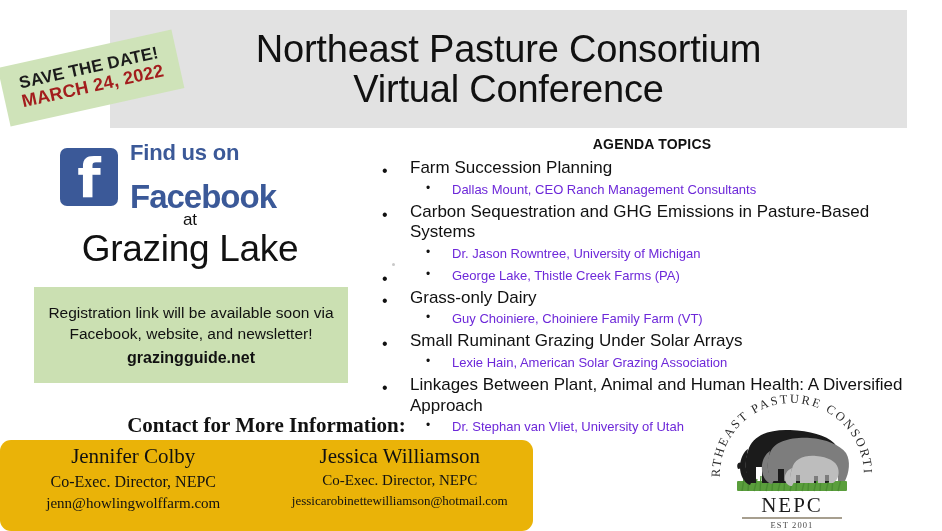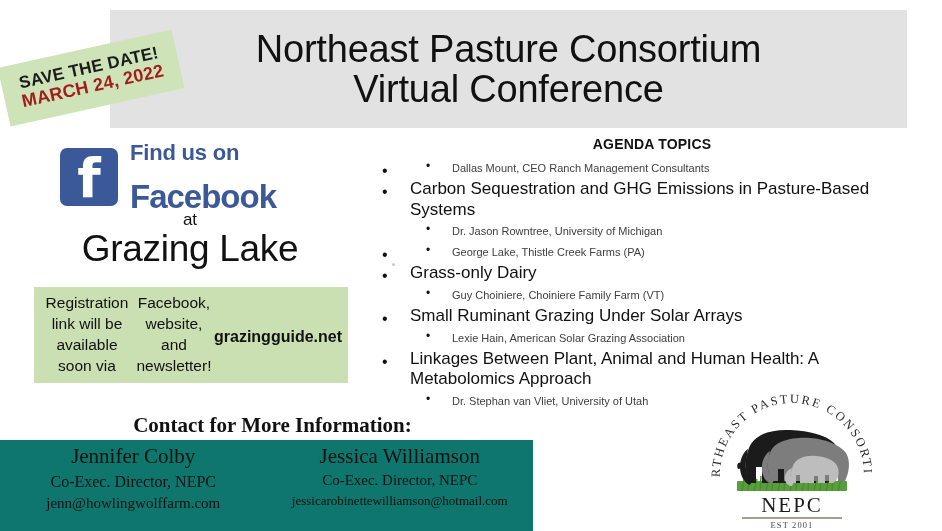--- a/index.html
+++ b/index.html
@@ -72,21 +72,21 @@
   }
   #grazing-guide-name{
     position:absolute;left:30px;top:228px;width:320px;text-align:center;
     font-size:37px;color:#111;font-weight:400;letter-spacing:-0.3px;
   }
 
   
   #registration-box{
     position:absolute;left:34px;top:287px;width:314px;height:96px;
     background:#cbe0b2;
-    display:flex;flex-direction:row;align-items:center;justify-content:center;
+    display:flex;flex-direction:column;align-items:center;justify-content:center;
     box-sizing:border-box;padding:4px 6px;text-align:center;
   }
   #registration-box .rline{font-size:15.5px;color:#111;line-height:1.34;}
   #registration-box .rsite{font-size:16px;font-weight:700;color:#111;margin-top:4px;}
 
   
   #agenda{
     position:absolute;left:366px;top:136px;width:560px;
   }
   #agenda-heading{
@@ -100,37 +100,38 @@
   #agenda-list > li .topic{
     font-size:17px;color:#111;line-height:1.22;
   }
   #agenda-list > li > .b1{
     position:absolute;left:16px;top:3px;font-size:16px;color:#111;line-height:1.2;
   }
   .speaker-wrap{position:relative;padding-left:42px;margin:1px 0 2px 0;}
   .speaker-wrap .b2{
     position:absolute;left:16px;top:0px;font-size:12px;color:#111;line-height:1.45;
   }
-  .speaker-wrap .speaker{font-size:11px;color:#404040;line-height:1.45;}
+  .speaker-wrap .speaker{font-size:13px;color:#6d28d9;line-height:1.45;}
 
   #stray-dot{
     position:absolute;left:392px;top:263px;width:3px;height:3px;
     background:#c9c9c9;border-radius:50%;
   }
 
   
   #contact-heading{
     position:absolute;left:0px;top:413px;width:533px;text-align:center;
     font-family:"Liberation Serif", serif;
-    font-size:21px;font-weight:700;color:#111;padding-left:6px;
+    font-size:21px;font-weight:700;color:#111;
   }
   #contact-box{
     position:absolute;left:0px;top:440px;width:533px;height:91px;
-    background:#0f766e;display:flex;
+    background:#eab308;display:flex;
     font-family:"Liberation Serif", serif;
+    border-radius:11px;
   }
   .contact-card{
     flex:1 1 50%;display:flex;flex-direction:column;align-items:center;
     justify-content:flex-start;padding-top:3px;box-sizing:border-box;
   }
   .contact-card .c-name{font-size:21px;color:#111;line-height:1.3;}
   .contact-card .c-role{font-size:16px;color:#111;line-height:1.45;}
   .contact-card .c-mail{font-size:15px;color:#111;line-height:1.45;}
   .contact-card.right .c-role{font-size:15px;}
   .contact-card.right .c-mail{font-size:13px;}
@@ -176,20 +177,21 @@
     <div class="rline">Facebook, website, and newsletter!</div>
     <div class="rsite">grazingguide.net</div>
   </div>
 
   <div id="agenda">
     <div id="agenda-heading">AGENDA TOPICS</div>
     <ul id="agenda-list">
 
       <li>
         <span class="b1">•</span>
+        <div class="topic">Farm Succession Planning</div>
         <div class="speaker-wrap">
           <span class="b2">•</span>
           <span class="speaker">Dallas Mount, CEO Ranch Management Consultants</span>
         </div>
       </li>
 
       <li>
         <span class="b1">•</span>
         <div class="topic">Carbon Sequestration and GHG Emissions in Pasture-Based Systems</div>
         <div class="speaker-wrap">
@@ -219,21 +221,21 @@
         <span class="b1">•</span>
         <div class="topic">Small Ruminant Grazing Under Solar Arrays</div>
         <div class="speaker-wrap">
           <span class="b2">•</span>
           <span class="speaker">Lexie Hain, American Solar Grazing Association</span>
         </div>
       </li>
 
       <li>
         <span class="b1">•</span>
-        <div class="topic">Linkages Between Plant, Animal and Human Health: A Metabolomics Approach</div>
+        <div class="topic">Linkages Between Plant, Animal and Human Health: A Diversified Approach</div>
         <div class="speaker-wrap">
           <span class="b2">•</span>
           <span class="speaker">Dr. Stephan van Vliet, University of Utah</span>
         </div>
       </li>
 
     </ul>
   </div>
 
   <div id="stray-dot"></div>

